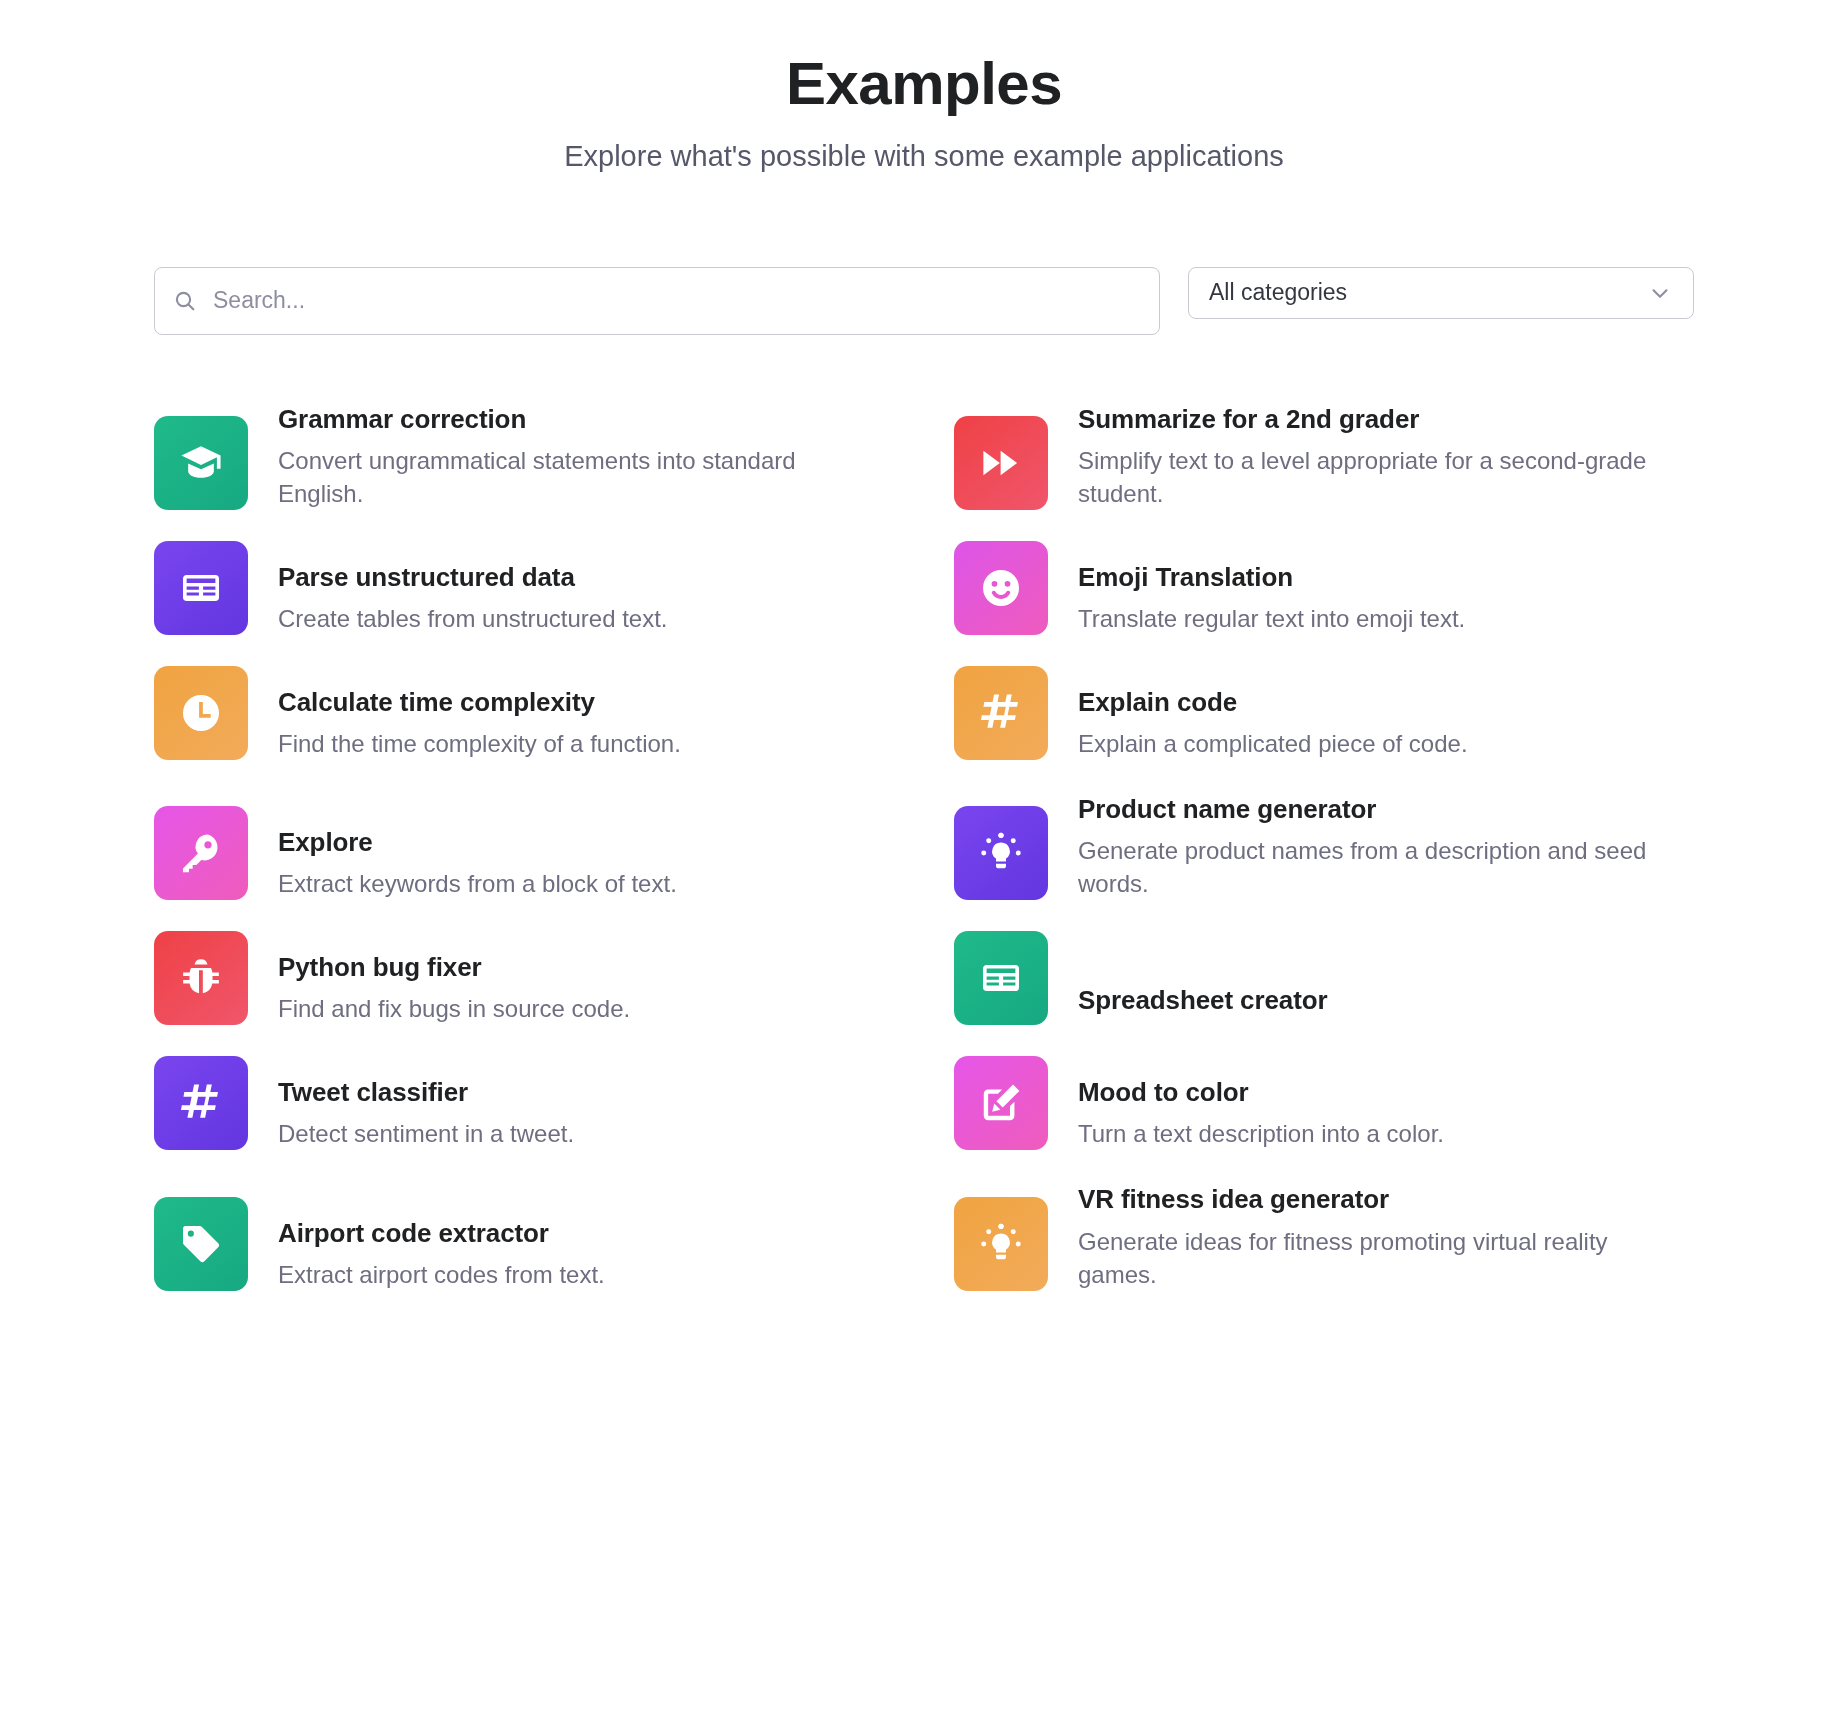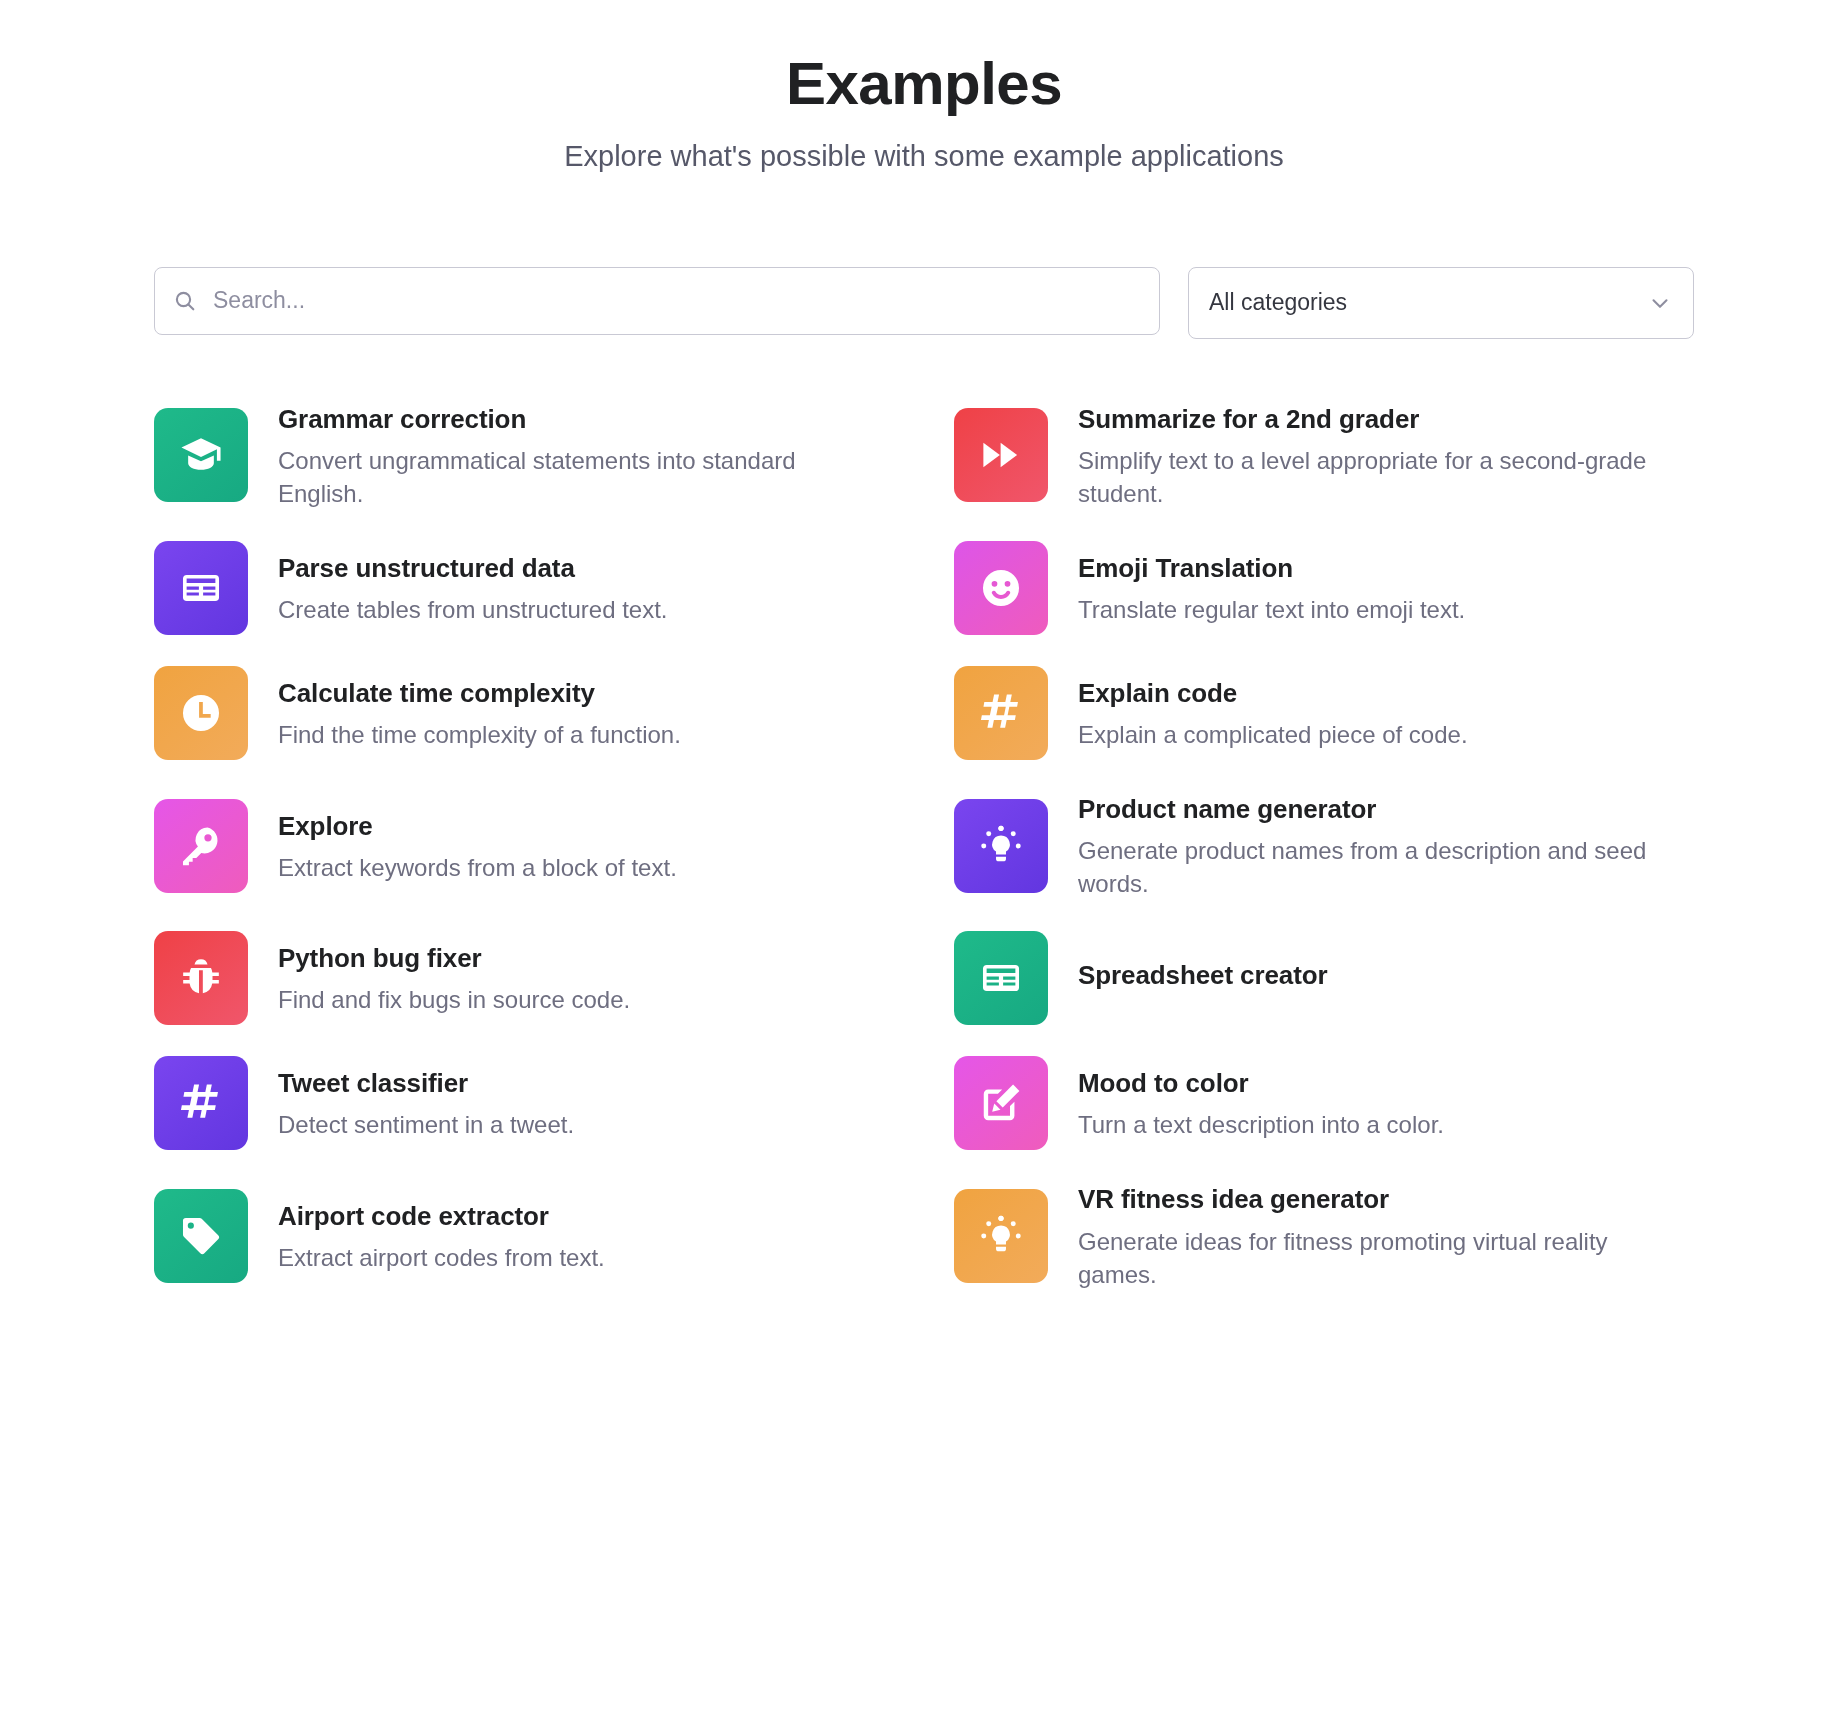--- a/index.html
+++ b/index.html
@@ -70,21 +70,21 @@
   }
   .search-input::placeholder { color: #8e8ea0; opacity: 1; }
 
   .select-wrap {
     flex: 1 1 auto;
     position: relative;
     height: 56px;
   }
   .select-box {
     width: 100%;
-    height: 72px;
+    height: 52px;
     border: 1px solid #c9c9d4;
     border-radius: 8px;
     background: #fff;
     display: flex;
     align-items: center;
     justify-content: space-between;
     padding: 0 20px 0 20px;
     cursor: pointer;
   }
   .select-value { font-size: 23px; color: #353740; }
@@ -95,21 +95,21 @@
     width: 1540px;
     margin: 78px auto 0 auto;
     display: grid;
     grid-template-columns: 800px 1fr;
     column-gap: 0px;
     row-gap: 31px;
   }
   .card {
     display: flex;
     gap: 30px;
-    align-items: center;
+    align-items: flex-end;
     cursor: pointer;
     padding-right: 24px;
   }
   .card-icon {
     flex: 0 0 auto;
     width: 94px;
     height: 94px;
     border-radius: 14px;
     display: flex;
     align-items: center;

